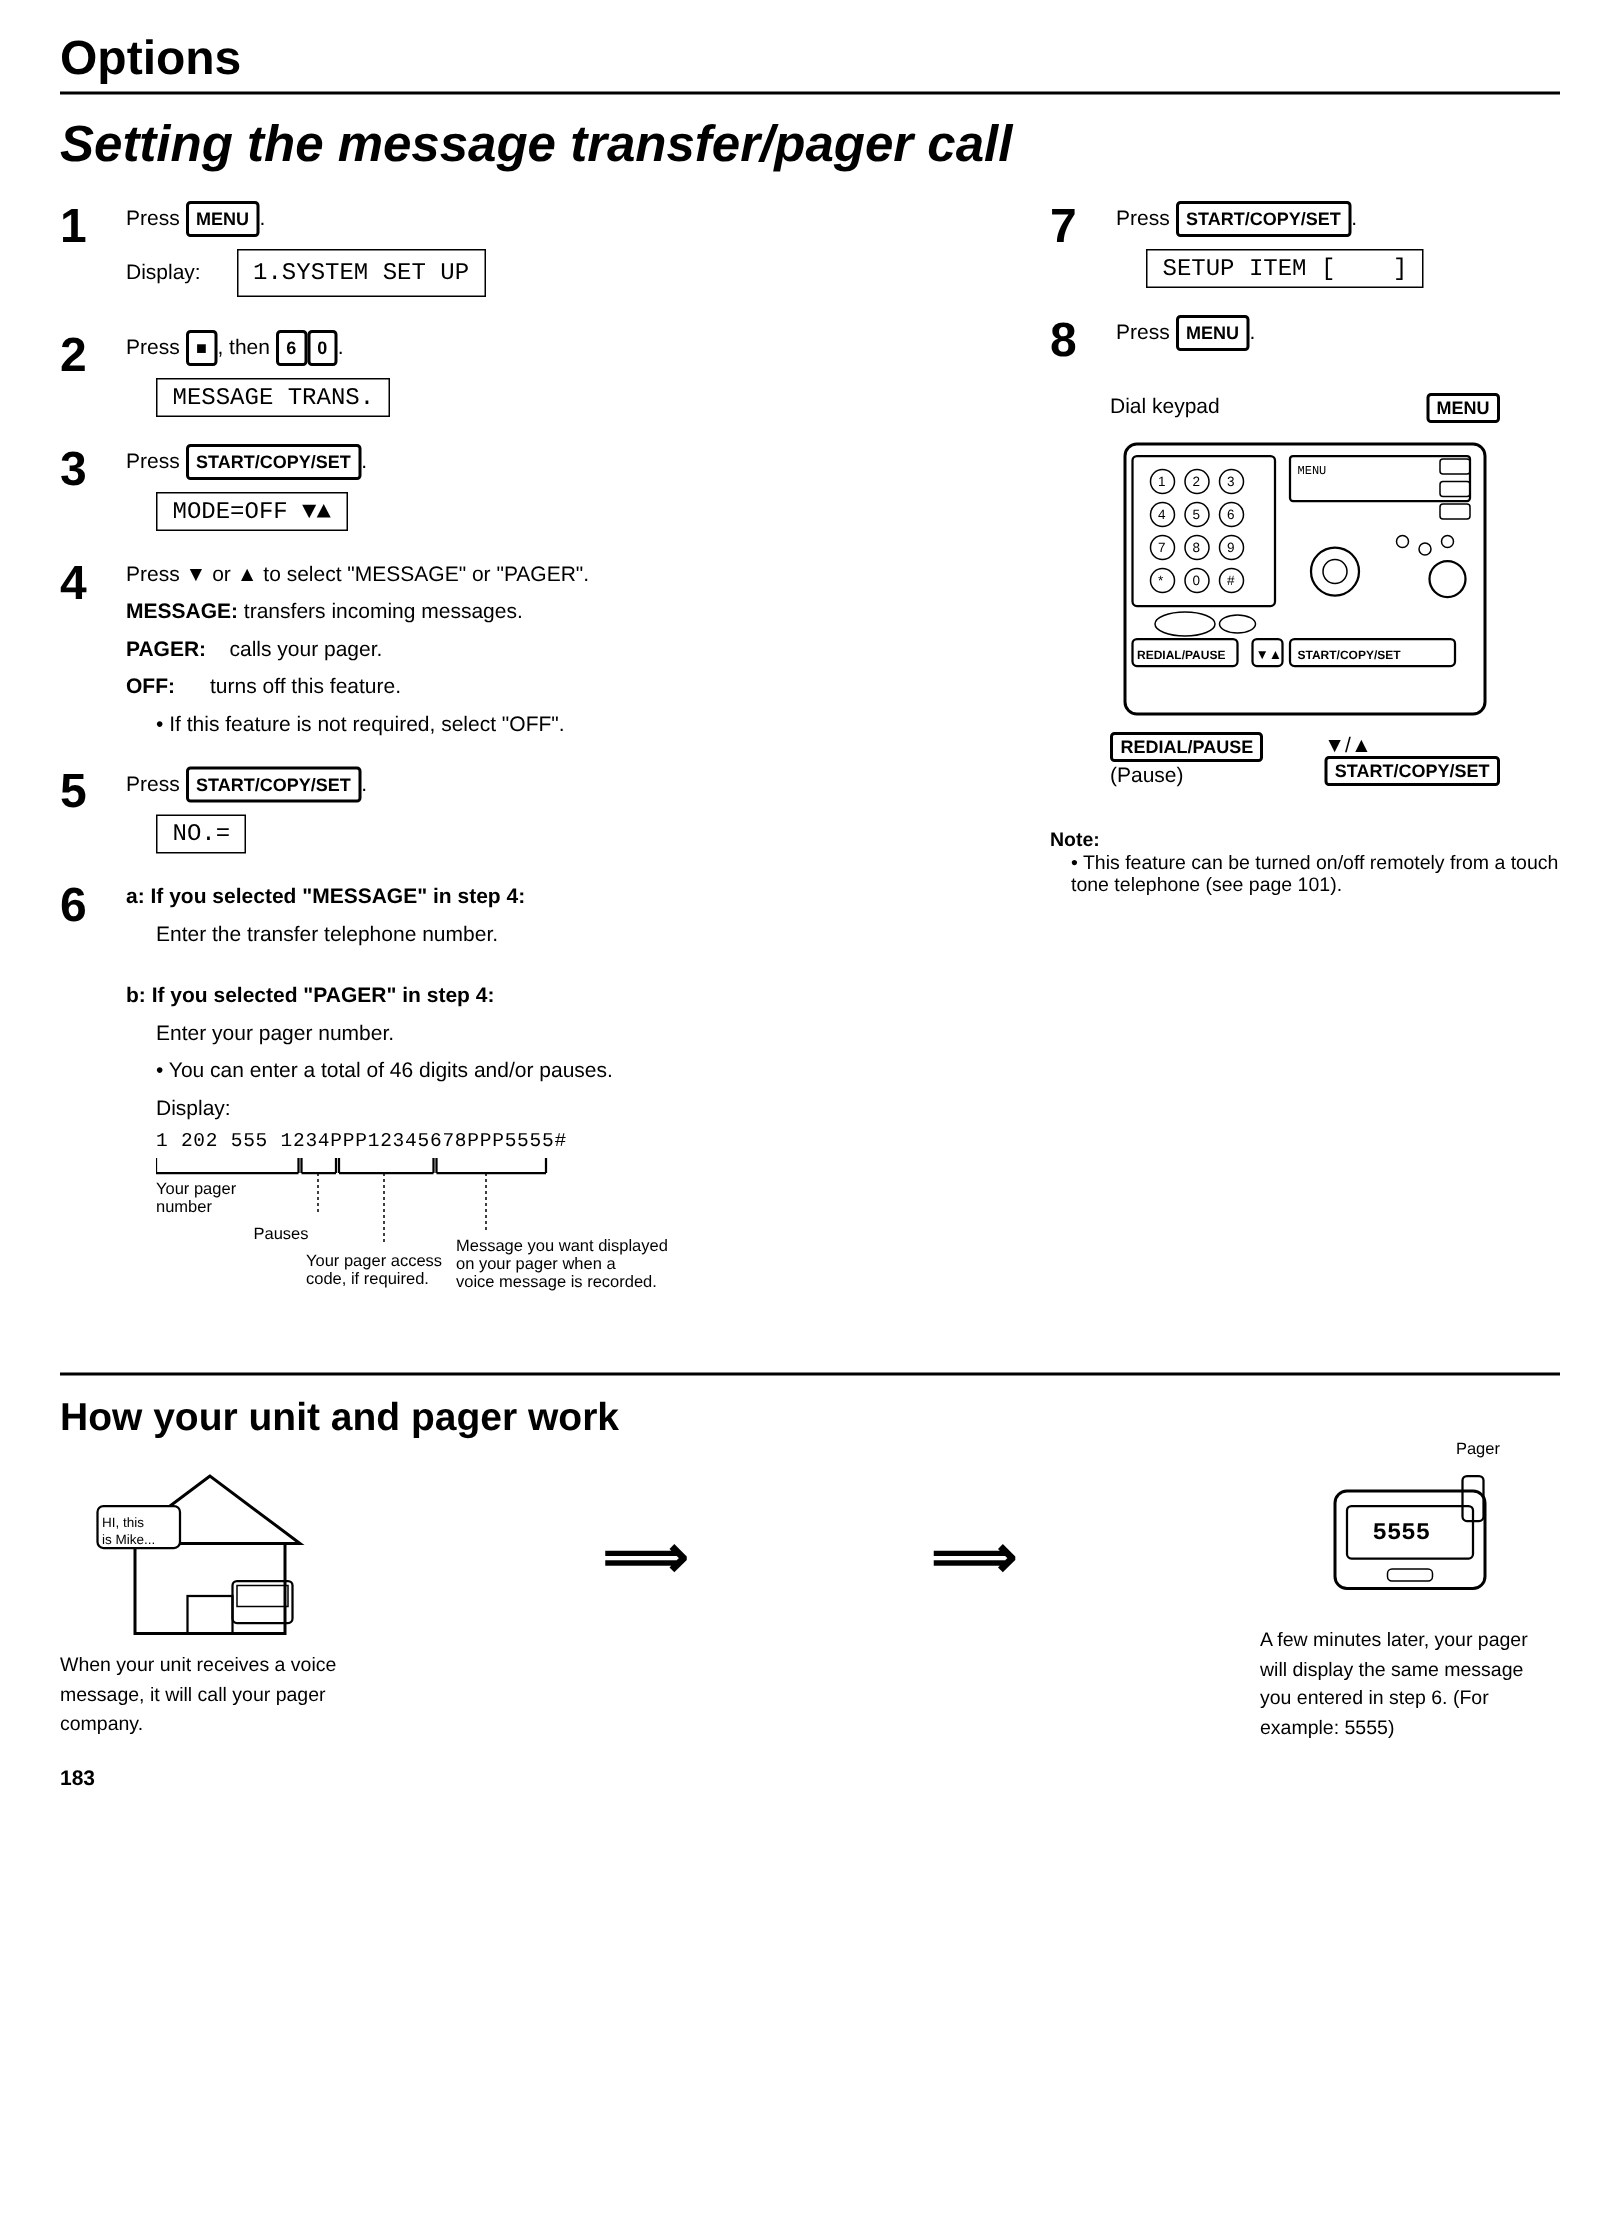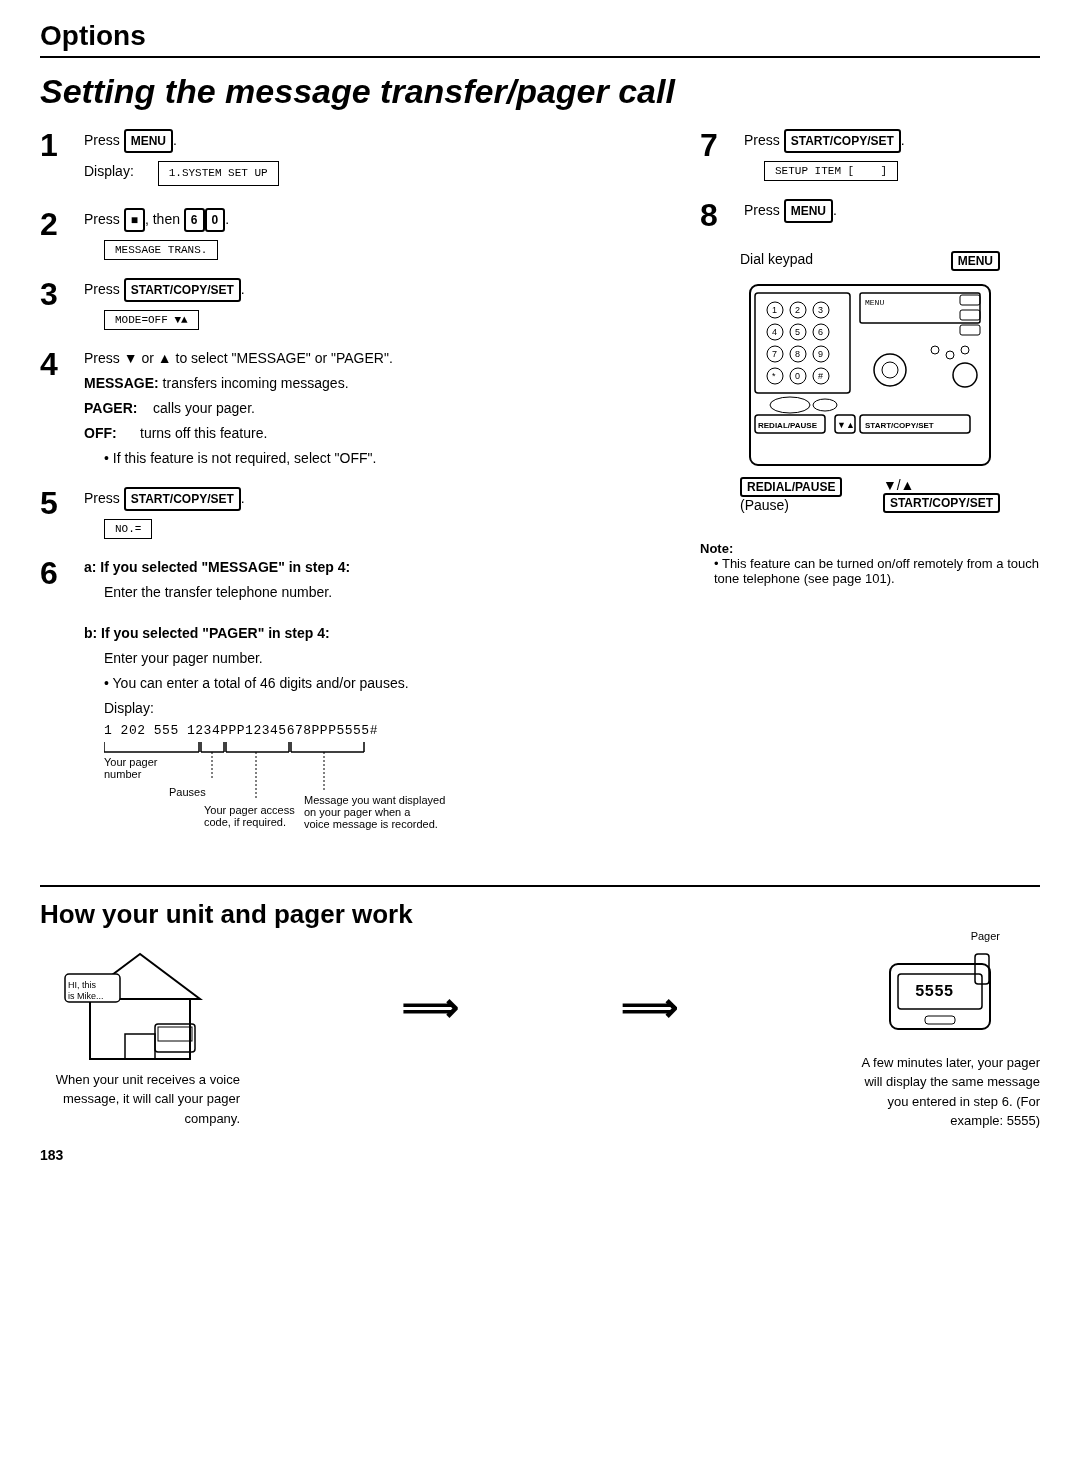--- a/index.html
+++ b/index.html
@@ -6,21 +6,21 @@
     body {
       font-family: Arial, Helvetica, sans-serif;
       font-size: 14px;
       background: #fff;
       color: #000;
       width: 1080px;
       min-height: 1476px;
       padding: 20px 40px 30px 40px;
     }
     .page-title {
-      font-size: 28px;
+      font-size: 32px;
       font-weight: bold;
       border-bottom: 2px solid #000;
       padding-bottom: 4px;
       margin-bottom: 14px;
     }
     .section-title {
       font-size: 34px;
       font-weight: bold;
       margin-bottom: 18px;
       font-style: italic;
@@ -52,21 +52,21 @@
     }
     .step-content p {
       margin-bottom: 4px;
       line-height: 1.5;
     }
     .display-box {
       display: inline-block;
       border: 1px solid #000;
       padding: 3px 10px;
       font-family: 'Courier New', monospace;
-      font-size: 11px;
+      font-size: 16px;
       background: #fff;
       margin: 4px 0 4px 20px;
     }
     .key-box {
       display: inline-block;
       border: 2px solid #000;
       border-radius: 3px;
       padding: 1px 5px;
       font-weight: bold;
       font-size: 12px;
@@ -95,21 +95,21 @@
     .how-item {
       display: flex;
       flex-direction: column;
       align-items: center;
       width: 200px;
     }
     .how-item p {
       font-size: 13px;
       line-height: 1.5;
       margin-top: 6px;
-      text-align: right;
+      text-align: left;
     }
     .arrow-right {
       font-size: 40px;
       font-weight: bold;
       margin-top: 40px;
       color: #000;
     }
 
     
     .page-num {

